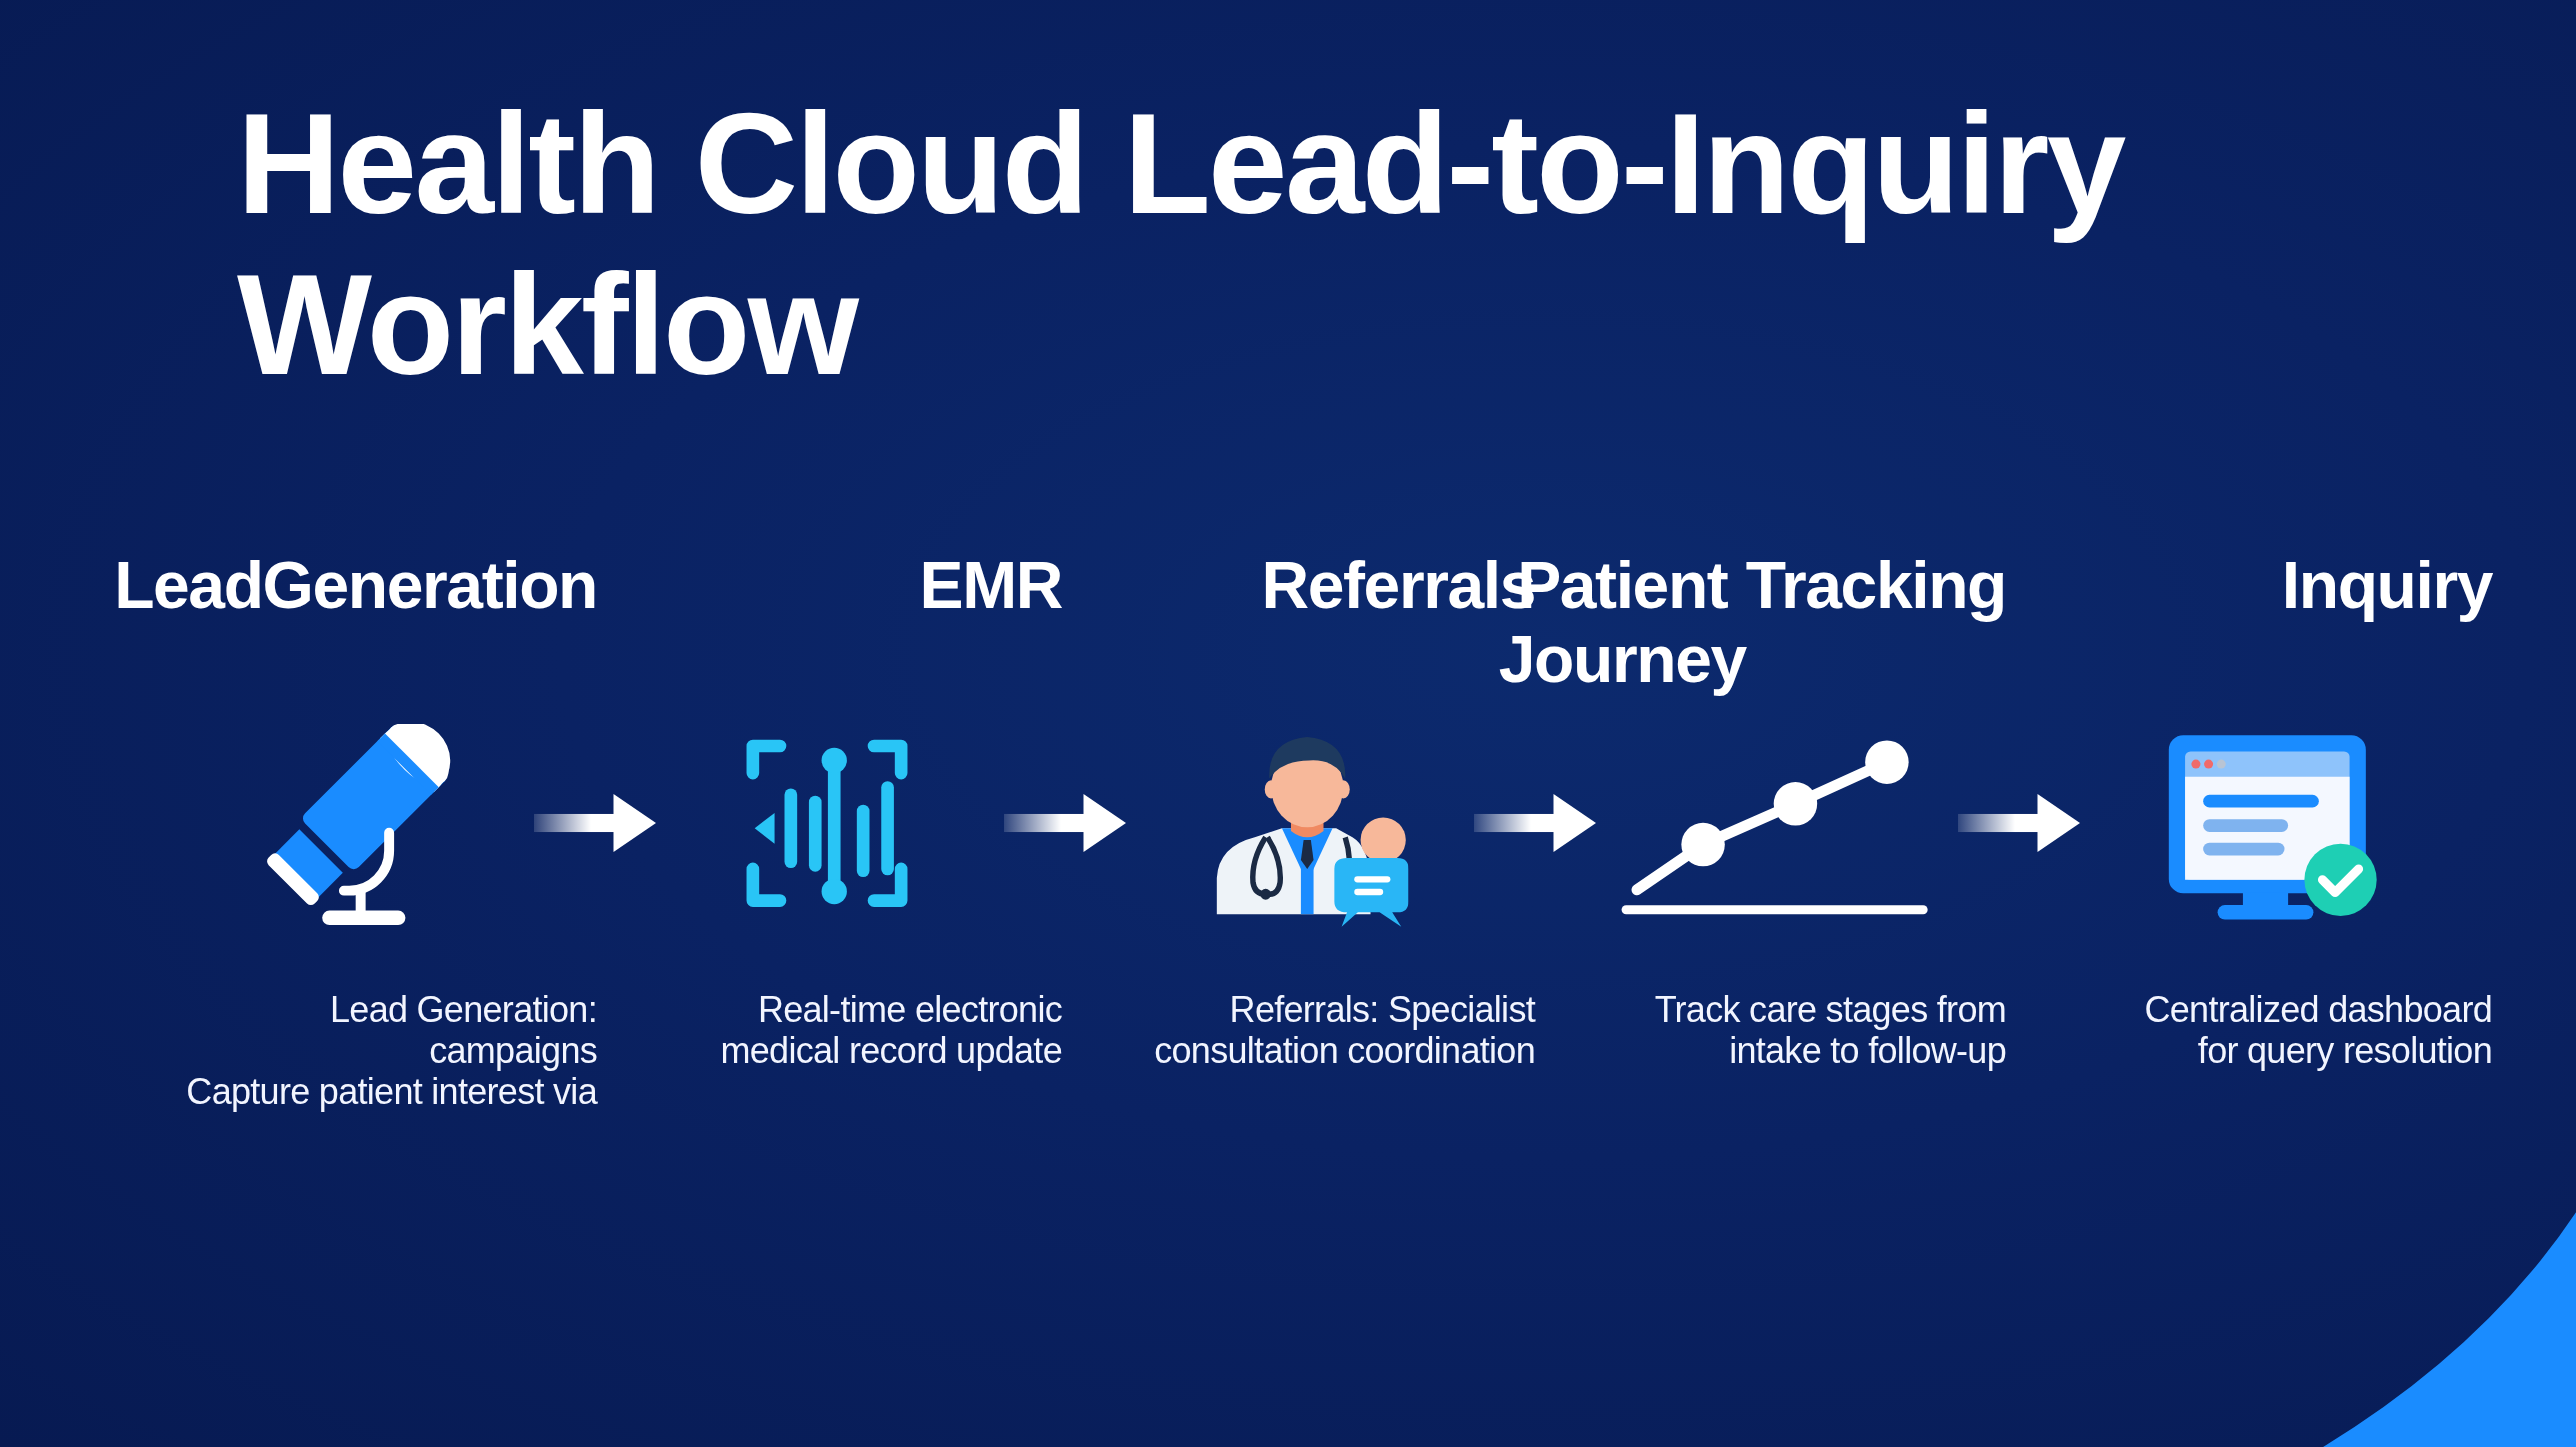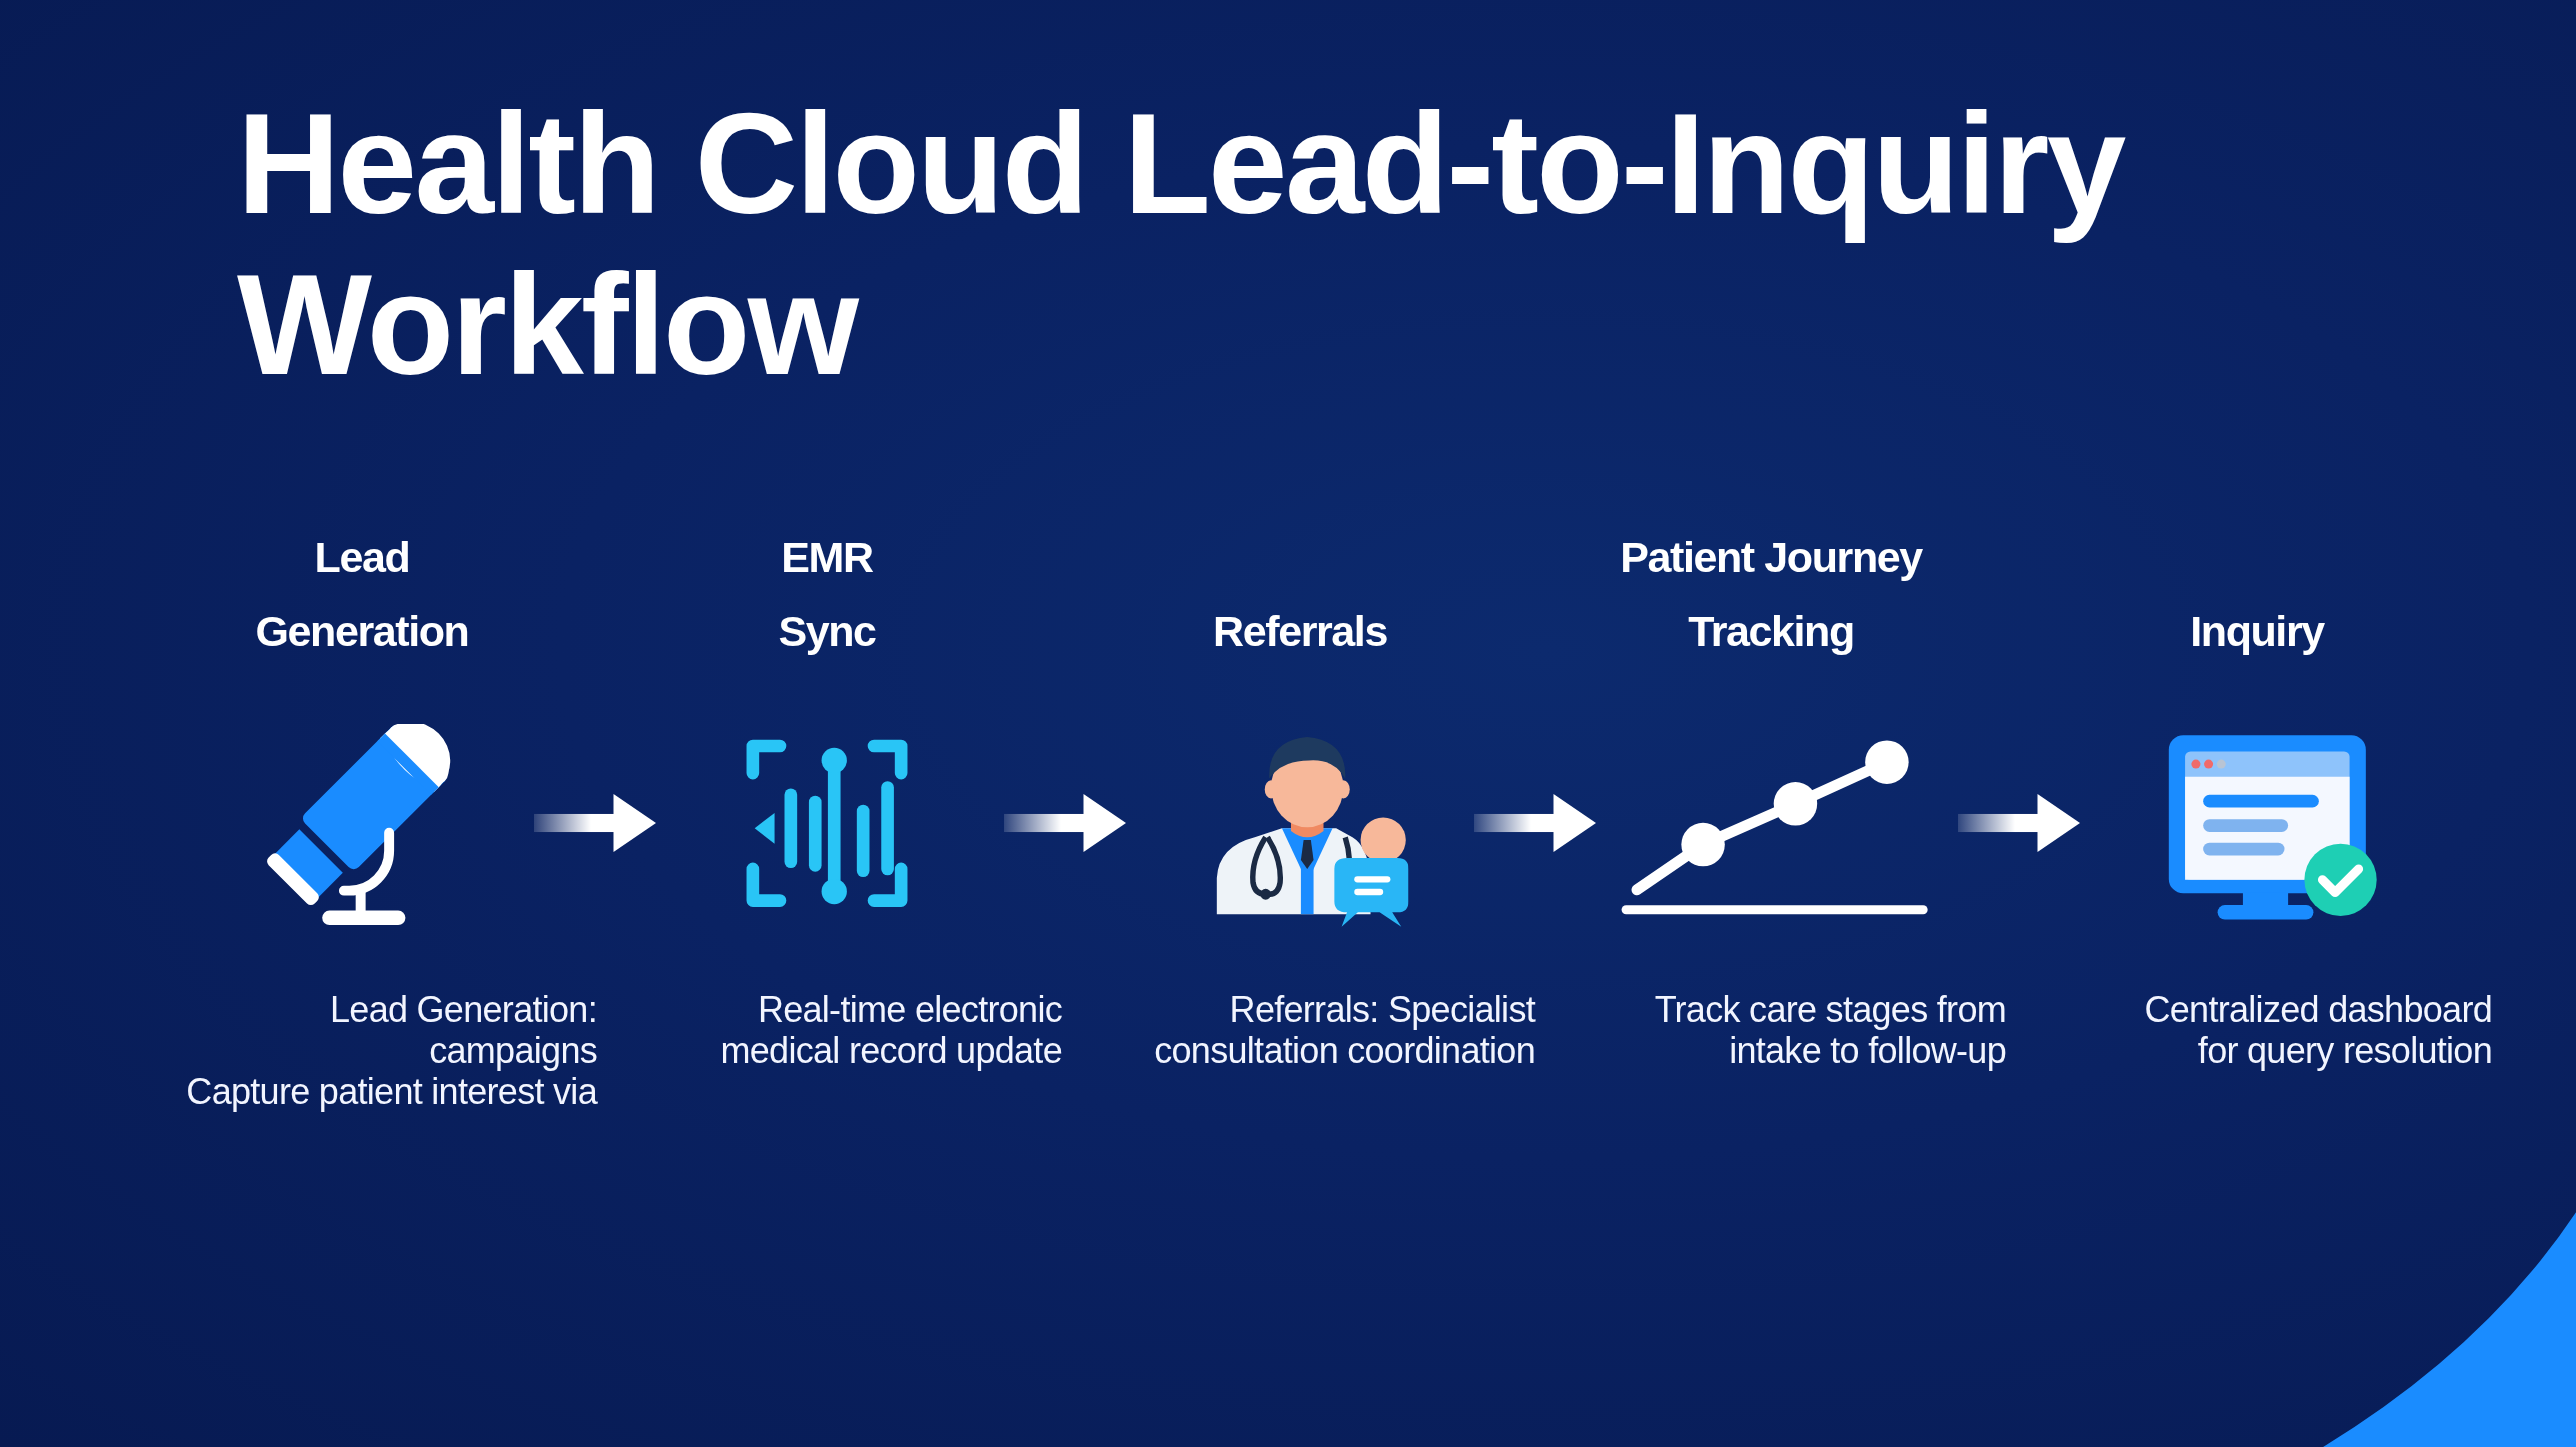--- a/index.html
+++ b/index.html
@@ -15,23 +15,23 @@
   .corner-arc svg { position: absolute; right: 0; bottom: 0; }
   .title {
     position: absolute; left: 190px; top: 83px; margin: 0;
     font-size: 143px; font-weight: 700; line-height: 161px; letter-spacing: -2.7px;
     color: #ffffff;
   }
   .title span { display: block; margin-left: 47px; }
   .steps { position: absolute; left: 0; top: 0; width: 2576px; height: 1447px; }
   .step { position: absolute; width: 470px; text-align: center; }
   .step-heading {
-    position: absolute; top: 520px; left: 0; width: 100%;
-    font-size: 43px; font-weight: 700; line-height: 74px; letter-spacing: -1.4px;
-    height: 148px; display: flex; flex-direction: column; justify-content: flex-end;
+    position: absolute; top: 548px; left: 0; width: 100%;
+    font-size: 66px; font-weight: 700; line-height: 74px; letter-spacing: -1.4px;
+    height: 148px; display: flex; flex-direction: row; justify-content: flex-end;
   }
   .step-heading span { display: block; }
   .step-icon {
     position: absolute; top: 724px; left: 50%; transform: translateX(-50%);
     width: 217px; height: 204px;
   }
   .step-desc {
     position: absolute; top: 989px; left: 0; width: 100%;
     font-size: 36px; line-height: 41px; font-weight: 400; letter-spacing: -0.7px;
     color: #f2f5ff;
@@ -91,21 +91,20 @@
         </linearGradient>
       </defs>
       <rect x="0" y="22" width="90" height="20" fill="url(#ag1)"></rect>
       <polygon points="88,0 135,32 88,64" fill="#ffffff"></polygon>
     </svg>
   </div>
 
   <div class="step" style="left:592px;">
     <div class="step-heading">
       <span>EMR</span>
-      <span>Sync</span>
     </div>
     <div class="step-icon">
       <svg width="217" height="204" viewBox="0 0 240 225">
         <g stroke="#29c5f6" stroke-width="14" fill="none" stroke-linecap="round" stroke-linejoin="round">
           <path d="M 68 24 L 38 24 L 38 54"></path>
           <path d="M 172 24 L 202 24 L 202 54"></path>
           <path d="M 38 160 L 38 195 L 68 195"></path>
           <path d="M 202 160 L 202 195 L 172 195"></path>
           <line x1="80" y1="78" x2="80" y2="152"></line>
           <line x1="107" y1="86" x2="107" y2="156"></line>

